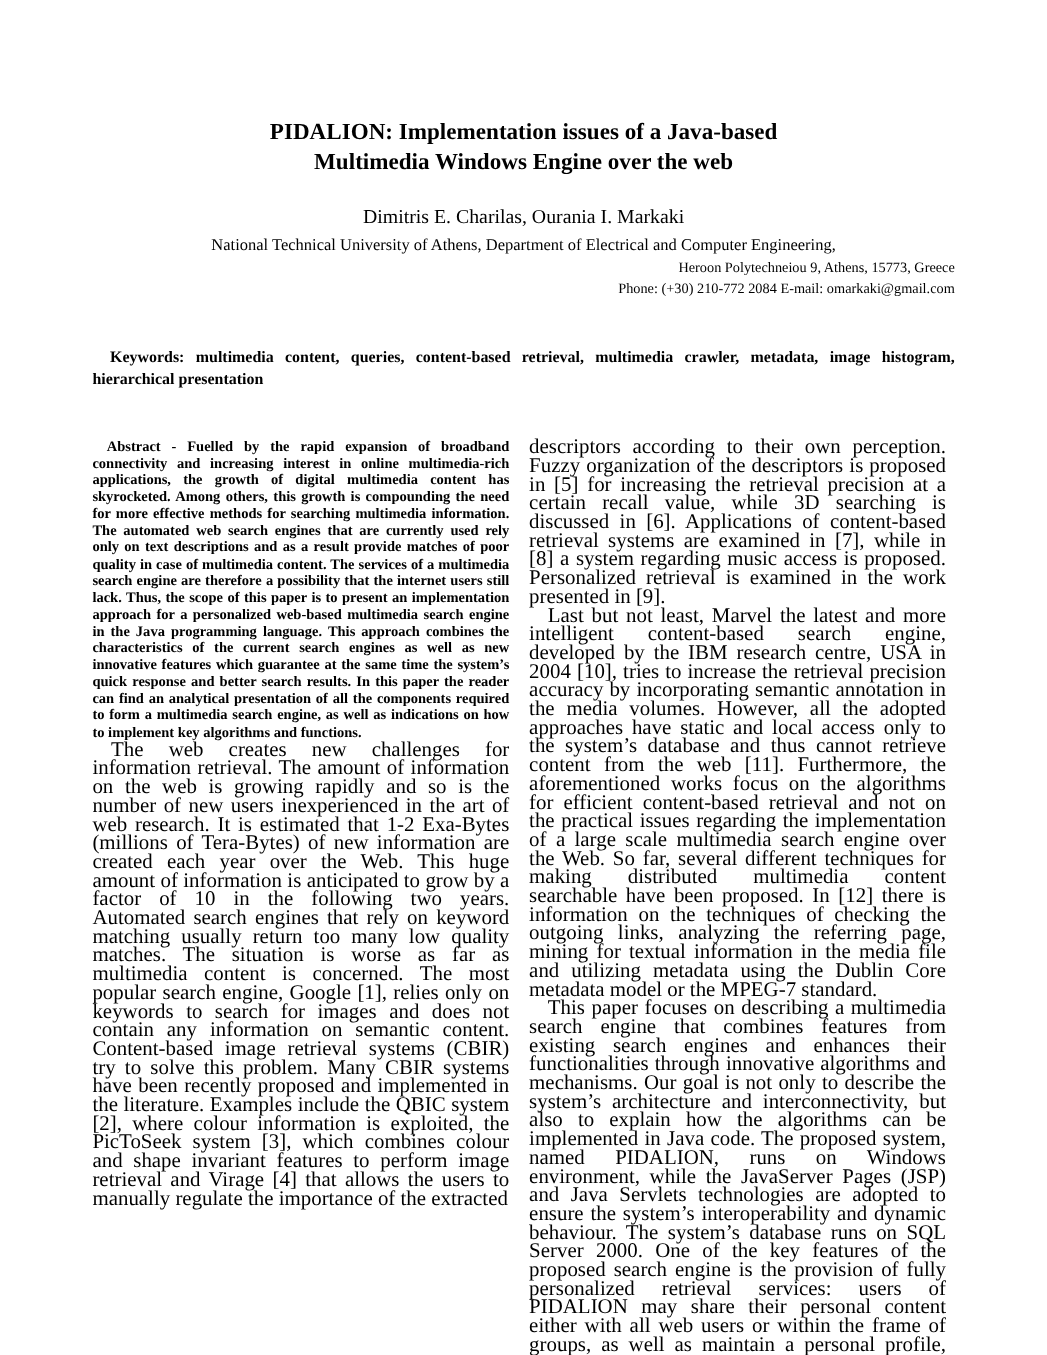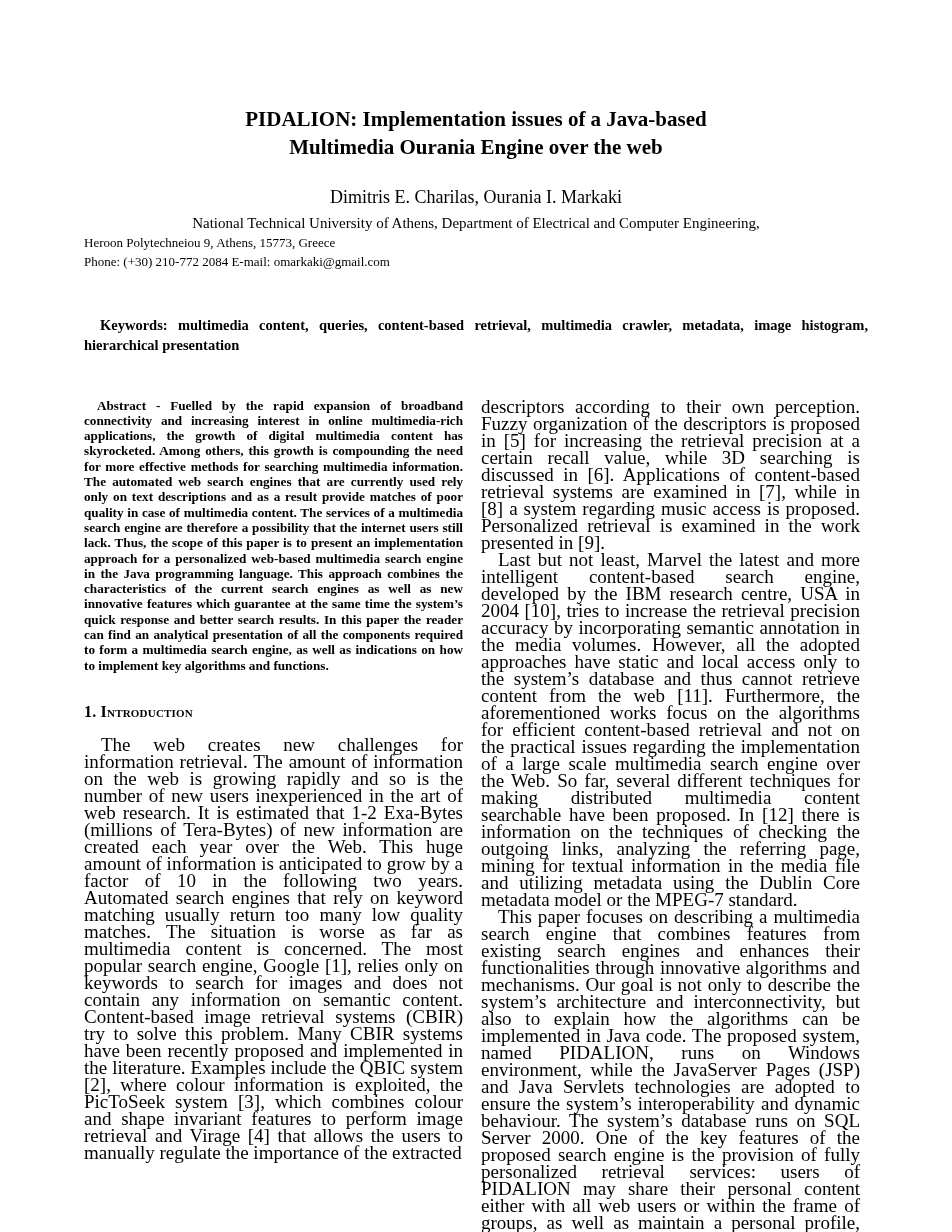--- a/index.html
+++ b/index.html
@@ -31,21 +31,21 @@
     text-align: center;
     font-size: 18px;
     margin: 0 0 7px 0;
   }
   .affil {
     text-align: center;
     font-size: 15px;
     margin: 0 0 3px 0;
   }
   .addr, .contact {
-    text-align: left;
+    text-align: right;
     font-size: 13px;
     margin: 0 0 3px 0;
   }
   .keywords {
     margin: 46px 0 0 0;
     font-size: 14.5px;
     line-height: 1.35;
     text-align: justify;
     text-indent: 16px;
     font-weight: bold;
@@ -89,36 +89,35 @@
     font-size: 13.5px;
   }
 </style>
 </head>
 <body>
 
 <div class="page">
 
   <h1 class="title">
     <span>PIDALION: Implementation issues of a Java-based</span>
-    <span>Multimedia Ourania Engine over the web</span>
+    <span>Multimedia Windows Engine over the web</span>
   </h1>
 
   <p class="authors">Dimitris E. Charilas, Ourania I. Markaki</p>
   <p class="affil">National Technical University of Athens, Department of Electrical and Computer Engineering,</p>
   <p class="addr">Heroon Polytechneiou 9, Athens, 15773, Greece</p>
   <p class="contact">Phone: (+30) 210-772 2084  E-mail: omarkaki@gmail.com</p>
 
   <p class="keywords"><b>Keywords:</b> <span>multimedia content, queries, content-based retrieval, multimedia crawler, metadata, image histogram, hierarchical presentation</span></p>
 
   <div class="columns">
 
     <div class="col">
       <p class="abstract"><span>Abstract -</span> <span>Fuelled by the rapid expansion of broadband connectivity and increasing interest in online multimedia-rich applications, the growth of digital multimedia content has skyrocketed. Among others, this growth is compounding the need for more effective methods for searching multimedia information. The automated web search engines that are currently used rely only on text descriptions and as a result provide matches of poor quality in case of multimedia content. The services of a multimedia search engine are therefore a possibility that the internet users still lack. Thus, the scope of this paper is to present an implementation approach for a personalized web-based multimedia search engine in the Java programming language. This approach combines the characteristics of the current search engines as well as new innovative features which guarantee at the same time the system’s quick response and better search results. In this paper the reader can find an analytical presentation of all the components required to form a multimedia search engine, as well as indications on how to implement key algorithms and functions.</span></p>
 
-      <h2 class="sec-heading">1. Introduction</h2>
 
       <p class="body-par indent">The web creates new challenges for information retrieval. The amount of information on the web is growing rapidly and so is the number of new users inexperienced in the art of web research. It is estimated that 1-2 Exa-Bytes (millions of Tera-Bytes) of new information are created each year over the Web. This huge amount of information is anticipated to grow by a factor of 10 in the following two years. Automated search engines that rely on keyword matching usually return too many low quality matches. The situation is worse as far as multimedia content is concerned. The most popular search engine, Google [1], relies only on keywords to search for images and does not contain any information on semantic content. Content-based image retrieval systems (CBIR) try to solve this problem. Many CBIR systems have been recently proposed and implemented in the literature. Examples include the QBIC system [2], where colour information is exploited, the PicToSeek system [3], which combines colour and shape invariant features to perform image retrieval and Virage [4] that allows the users to manually regulate the importance of the extracted</p>
     </div>
 
     <div class="col">
       <p class="body-par">descriptors according to their own perception. Fuzzy organization of the descriptors is proposed in [5] for increasing the retrieval precision at a certain recall value, while 3D searching is discussed in [6]. Applications of content-based retrieval systems are examined in [7], while in [8] a system regarding music access is proposed. Personalized retrieval is examined in the work presented in [9].</p>
       <p class="body-par indent">Last but not least, Marvel the latest and more intelligent content-based search engine, developed by the IBM research centre, USA in 2004 [10], tries to increase the retrieval precision accuracy by incorporating semantic annotation in the media volumes.  However, all the adopted approaches have static and local access only to the system’s database and thus cannot retrieve content from the web [11]. Furthermore, the aforementioned works focus on the algorithms for efficient content-based retrieval and not on the practical issues regarding the implementation of a large scale multimedia search engine over the Web. So far, several different techniques for making distributed multimedia content searchable have been proposed. In [12] there is information on the techniques of checking the outgoing links, analyzing the referring page, mining for textual information in the media file and utilizing metadata using the Dublin Core metadata model or the MPEG-7 standard.</p>
       <p class="body-par indent">This paper focuses on describing a multimedia search engine that combines features from existing search engines and enhances their functionalities through innovative algorithms and mechanisms. Our goal is not only to describe the system’s architecture and interconnectivity, but also to explain how the algorithms can be implemented in Java code. The proposed system, named PIDALION, runs on Windows environment, while the JavaServer Pages (JSP) and Java Servlets technologies are adopted to ensure the system’s interoperability and dynamic behaviour. The system’s database runs on SQL Server 2000. One of the key features of the proposed search engine is the provision of fully personalized retrieval services: users of PIDALION may share their personal content either with all web users or within the frame of groups, as well as maintain a personal profile, where their preferences are stored. Personalized</p>
     </div>
 

